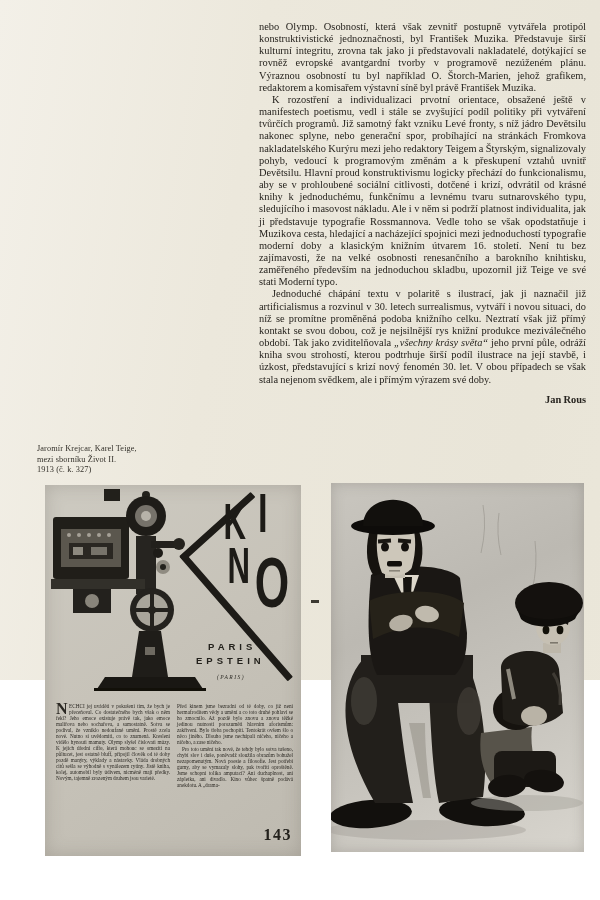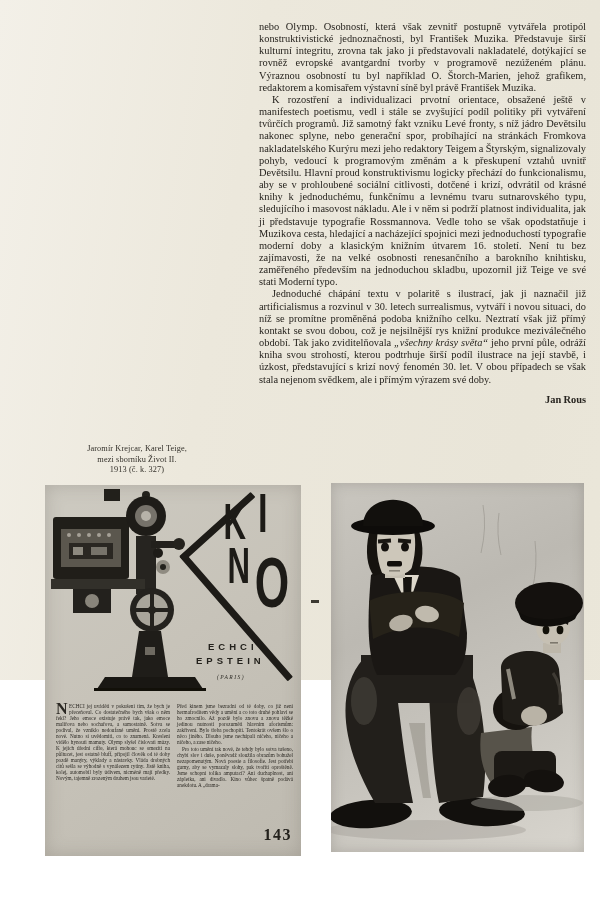--- a/index.html
+++ b/index.html
@@ -14,21 +14,21 @@
   .article{position:absolute;left:259px;top:21px;width:327px;
            font-size:10.4px;line-height:12.15px;text-align:justify;
            color:#27241f;word-spacing:-0.4px;}
   .article p{margin:0;}
   .article p.indent{text-indent:13px;}
   .article i{font-style:italic;}
   .author{margin-top:8px;text-align:right;font-weight:bold;font-size:10.4px;}
 
   
   .caption{position:absolute;left:37px;top:444px;width:200px;
-           font-size:8.3px;line-height:10.6px;color:#33302a;letter-spacing:.1px;text-align:center;}
+           font-size:8.3px;line-height:10.6px;color:#33302a;letter-spacing:.1px;}
 
   
   .plate{position:absolute;left:45px;top:485px;width:256px;height:371px;overflow:hidden;
          background:linear-gradient(145deg,#cdcac1 0%,#c7c3b9 45%,#bebab0 100%);
          box-shadow:inset 0 0 18px rgba(90,85,75,.25);}
   .plate .diag{position:absolute;background:#1d1b17;height:7px;border-radius:1px;}
   .diag1{left:208px;top:6px;width:96px;transform:rotate(138deg);transform-origin:0 50%;}
   .diag2{left:137px;top:66px;width:165px;transform:rotate(49deg);transform-origin:0 50%;}
   .kletter{position:absolute;color:#1d1b17;font-family:"Liberation Sans","DejaVu Sans",sans-serif;
            font-weight:bold;transform:scale(.82,1.3);transform-origin:center;line-height:1;}
@@ -119,21 +119,21 @@
       </g>
     </svg>
 
     <div class="diag diag1"></div>
     <div class="diag diag2"></div>
     <div class="kletter k-k">K</div>
     <div class="kletter k-i">I</div>
     <div class="kletter k-n">N</div>
     <div class="kletter k-o">O</div>
 
-    <div class="jean">ECHCI</div>
+    <div class="jean">PARIS</div>
     <div class="epstein">EPSTEIN</div>
     <div class="paris">(PARIS)</div>
 
     <div class="pcol col1">
       <p><span class="dropcap">N</span><span>ECHCI jej uváděti v pokušení tím, že bych je přeceňoval. Co dostatečného bych však o něm řekl? Jeho emoce existuje právě tak, jako emoce malířova nebo sochařova, a samostatně. Sotva se podíval, že vzniklo nedoufané umění. Prostě zcela nové. Nutno si uvědomiti, co to znamená. Kreslení vidělo hynouti mamuty. Olymp slyšel číslovati múzy. K jejich úřední cifře, která mohouc se omeziti na půltucet, jest ostatně bluff, připojil člověk od té doby pozdě manýry, výklady a nástavky. Vláda drobných citů sešla se výhodně s vynálezem rytiny. Jistě kniha, kolej, automobil byly údivem, nicméně mají předky. Novým, tajemně zrozeným druhem jsou varieté.</span></p>
     </div>
     <div class="pcol col2">
       <p>Před kinem jsme bezradni od té doby, co již není hermafroditem vědy a umění a co toto druhé pohlaví se ho zmocnilo. Až pozdě bylo znovu a znovu těžké jedinou nutností porozuměti hlavním aforismům: zakřivení. Bylo třeba pochopiti. Tentokrát ovšem šlo o něco jiného. Dlouho jsme nechápali ničeho, ničeho a ničeho, a zase ničeho.</p>
       <p class="pind">Pro toto umění tak nové, že tehdy bylo sotva tušeno, chybí slov i duše, poněvadž sloužila obrazům bohužel nezapomenutým. Nová poesie a filosofie. Jest potřebí gumy, aby se vymazaly slohy, pak tvořiti oproštěně. Jsme schopni tolika amputací? Ani duchaplnost, ani zápletka, ani divadlo. Kino vůbec špatně podává anekdotu. A „drama-</p>
     </div>

